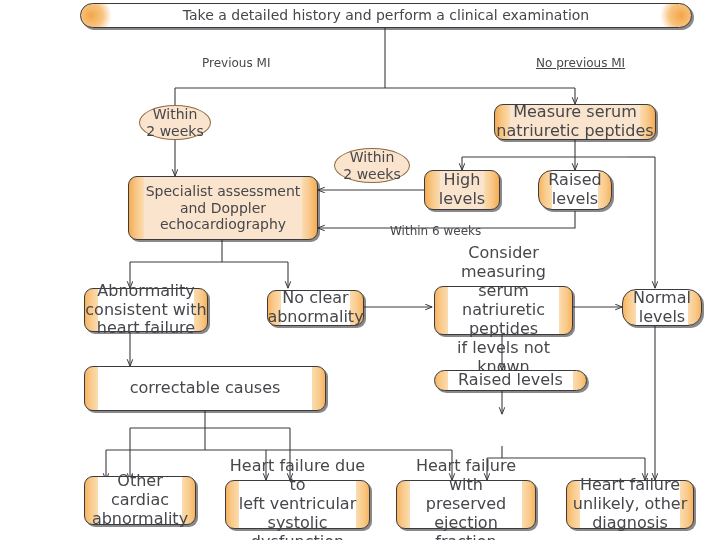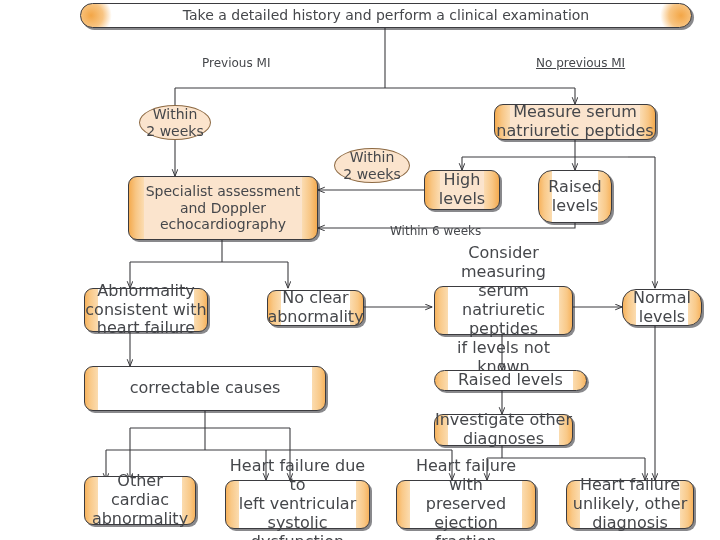--- a/index.html
+++ b/index.html
@@ -181,21 +181,21 @@
     </div>
   </div>
 
   <div class="node fill t95" style="left:424px;top:170px;width:76px;height:40px;">
     <div>
       <div>High</div>
       <div>levels</div>
     </div>
   </div>
 
-  <div class="node band pillsm t95" style="left:538px;top:170px;width:74px;height:53px;">
+  <div class="node band pillsm t95" style="left:538px;top:170px;width:74px;height:40px;">
     <div>
       <div>Raised</div>
       <div>levels</div>
     </div>
   </div>
 
   <div class="edgelbl" style="left:390px;top:224px;">
     <span>Within 6 weeks</span>
   </div>
 
@@ -233,26 +233,20 @@
   <div class="node band t95" style="left:84px;top:366px;width:242px;height:45px;">
     <div>
       <div>correctable causes</div>
     </div>
   </div>
 
   <div class="node band pillsm t95" style="left:434px;top:370px;width:153px;height:21px;">
     <span>Raised levels</span>
   </div>
 
-  <div class="node band t95" style="left:434px;top:414px;width:139px;height:32px;">
-    <div>
-      <div>Investigate other</div>
-      <div>diagnoses</div>
-    </div>
-  </div>
 
   <div class="node band t95" style="left:84px;top:476px;width:112px;height:49px;">
     <div>
       <div>Other</div>
       <div>cardiac</div>
       <div>abnormality</div>
     </div>
   </div>
 
   <div class="node band t95" style="left:225px;top:480px;width:145px;height:49px;">

